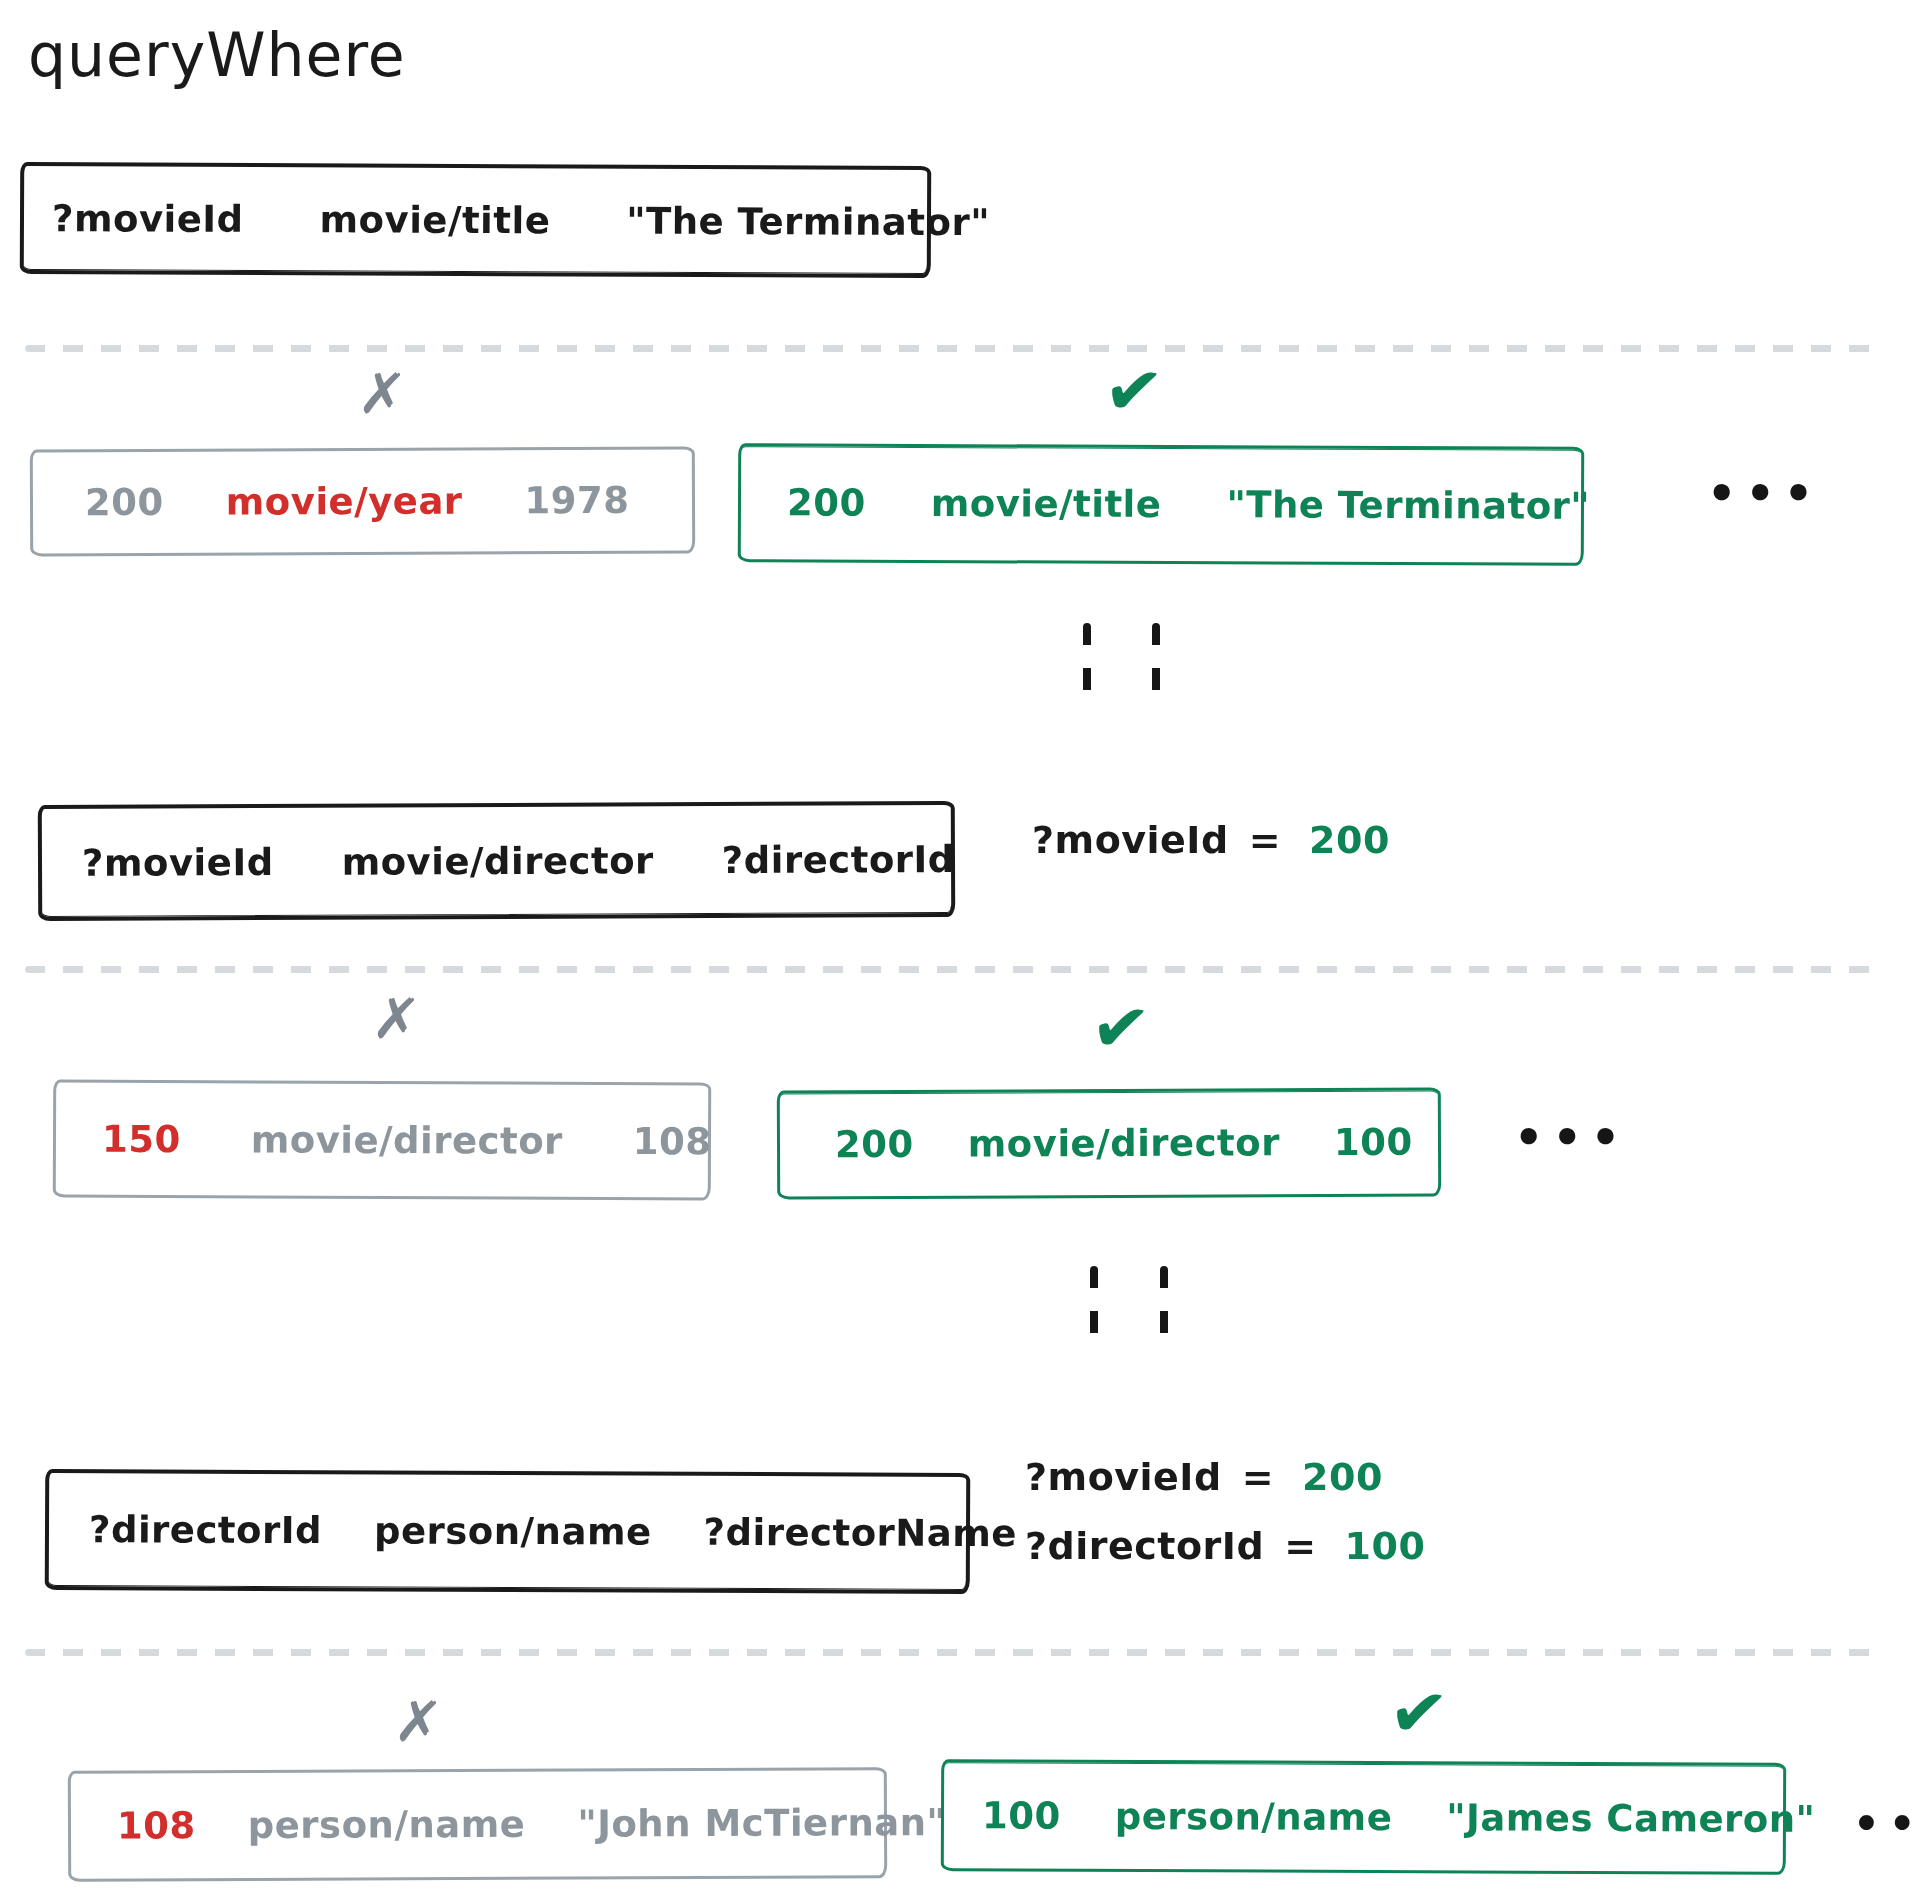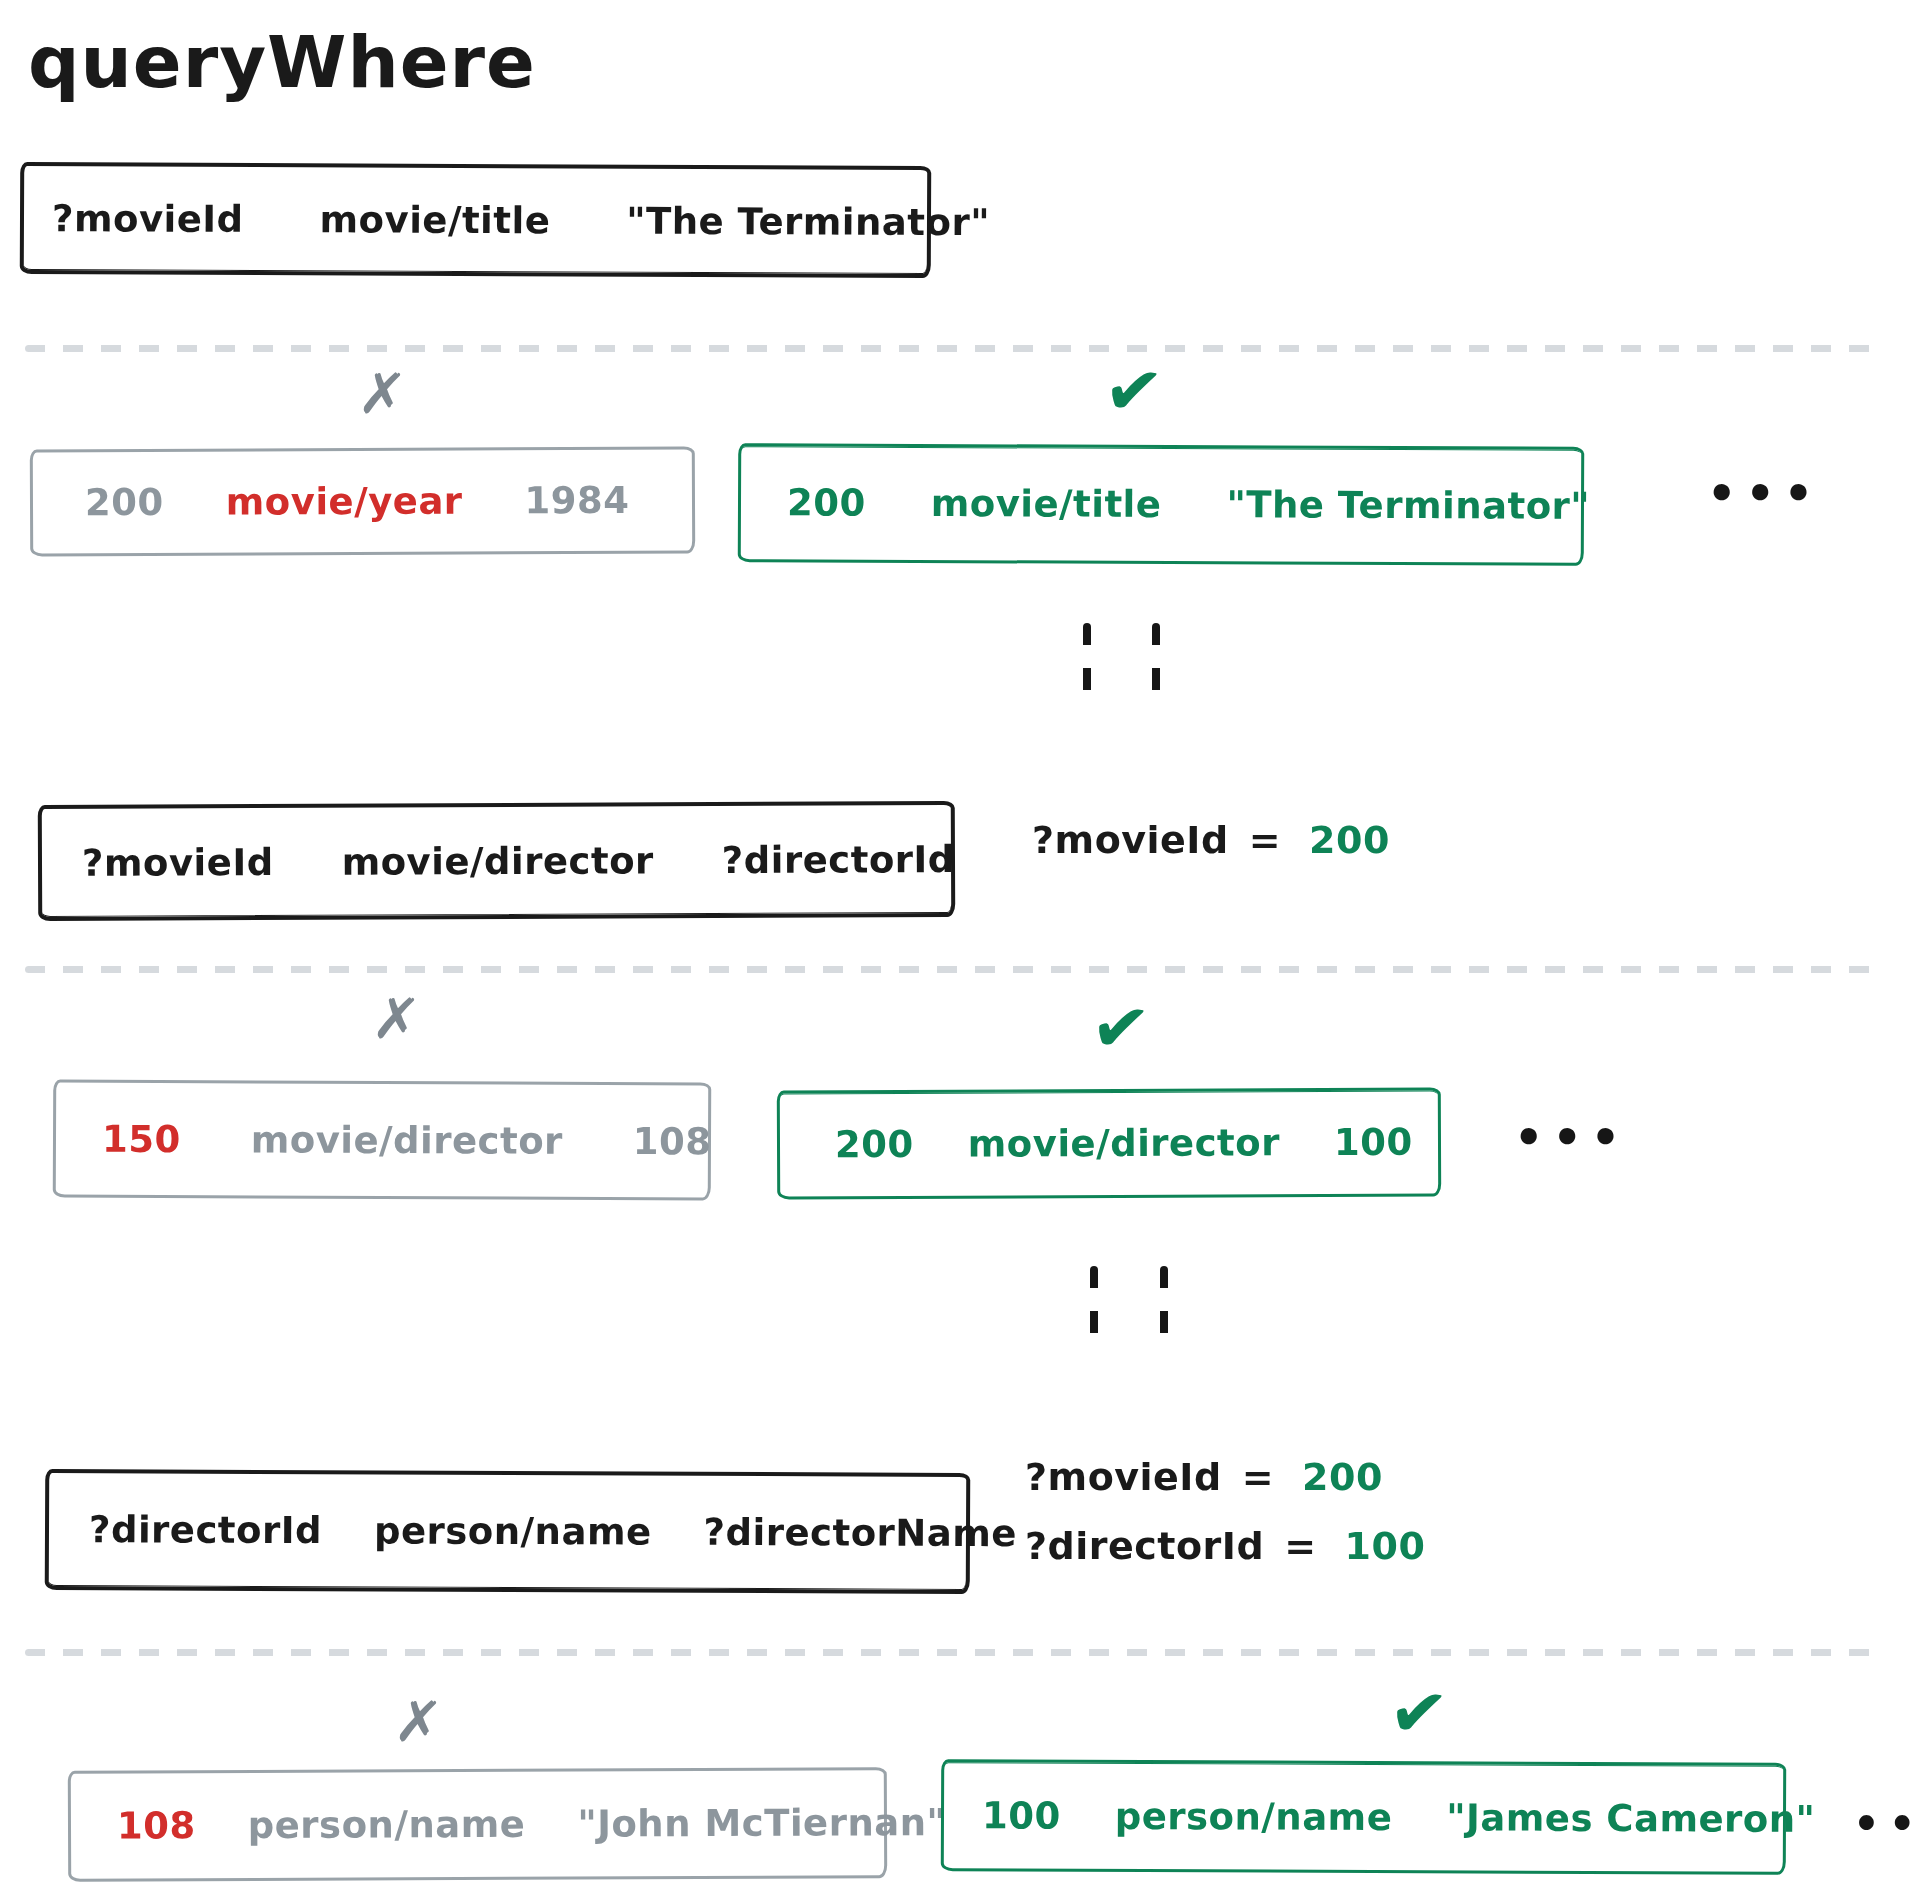--- a/index.html
+++ b/index.html
@@ -7,21 +7,21 @@
     --x-gray:#7e878f; --divider:#d6dade; --ink:#1a1a1a;
   }
   html,body{margin:0;padding:0;background:#ffffff;}
   body{
     width:1928px;height:1895px;position:relative;overflow:hidden;
     font-family:"DejaVu Sans",sans-serif;color:var(--ink);
   }
   .stage{position:absolute;inset:0;}
   .title{
     position:absolute;left:28px;top:20px;
-    font-size:72px;font-weight:700;letter-spacing:1px;color:var(--ink);
+    font-size:60px;font-weight:400;letter-spacing:1px;color:var(--ink);
   }
   
   .tbox{
     position:absolute;display:flex;align-items:center;
     background:#fff;box-sizing:border-box;
     font-size:37px;font-weight:600;letter-spacing:0.5px;white-space:nowrap;
     border-radius:7px 11px 8px 12px / 11px 7px 13px 8px;
   }
   .tbox .tt{display:inline-block;}
   .qbox{border:4px solid var(--ink);box-shadow:inset 0 -1px 0 0 var(--ink);}
@@ -69,21 +69,21 @@
   </div>
 
   <div class="divider" style="top:345px"></div>
 
   <div class="xmark" style="left:358px;top:360px">✗</div>
   <div class="check" style="left:1104px;top:350px">✔</div>
 
   <div class="tbox rbox g62 pl52 r-neg" style="left:30px;top:448px;width:665px;height:107px">
     <span class="tt c-gray">200</span>
     <span class="tt c-red">movie/year</span>
-    <span class="tt c-gray">1984</span>
+    <span class="tt c-gray">1978</span>
   </div>
 
   <div class="tbox abox g65 pl46 r-pos" style="left:738px;top:445px;width:846px;height:119px">
     <span class="tt">200</span>
     <span class="tt">movie/title</span>
     <span class="tt">"The Terminator"</span>
   </div>
 
   <div class="dots" style="left:1707px;top:466px">•••</div>
 

